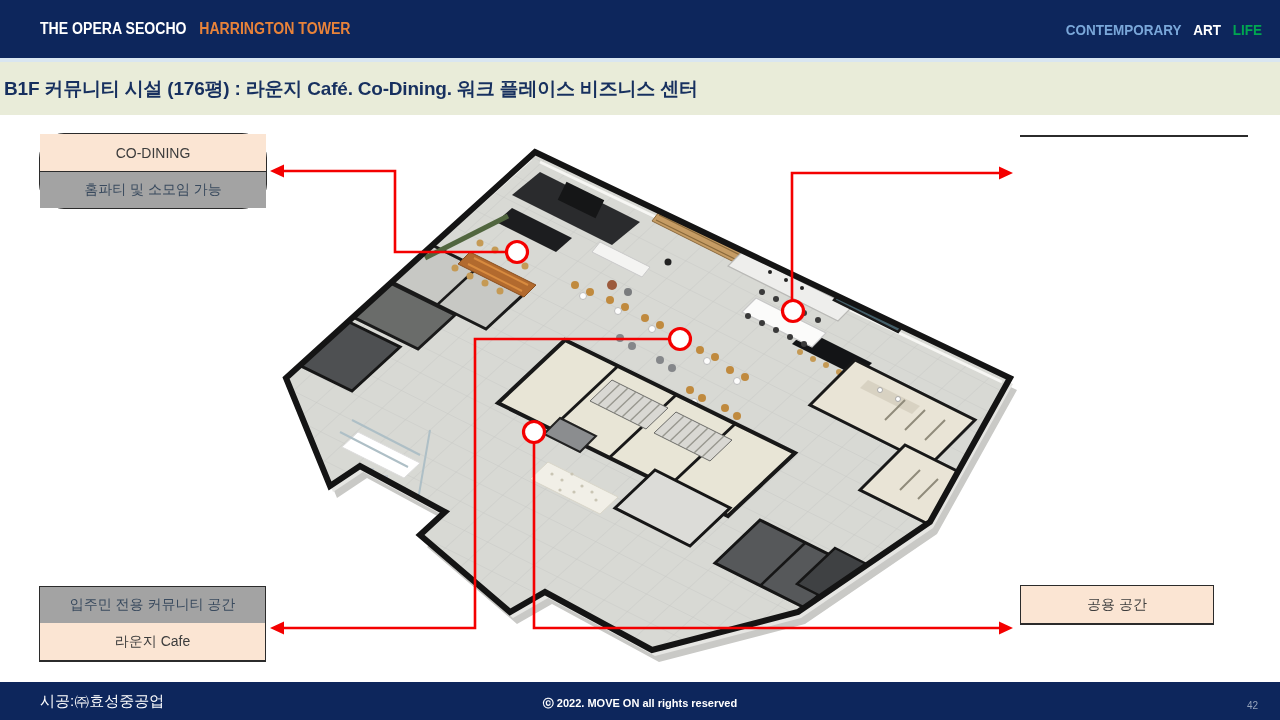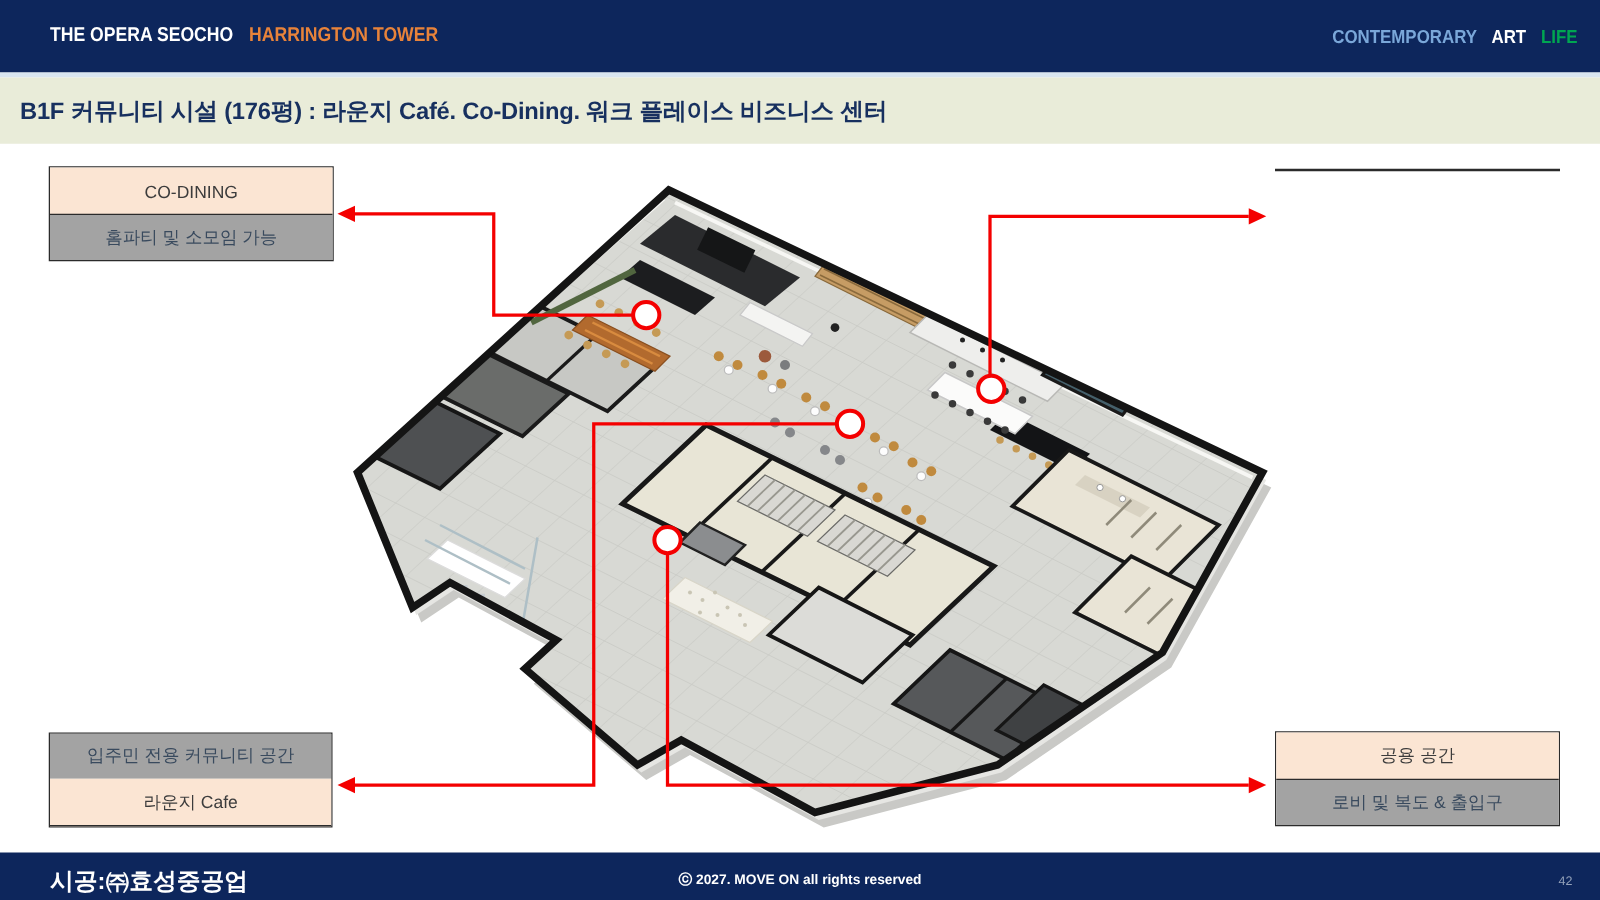--- a/index.html
+++ b/index.html
@@ -22,46 +22,46 @@
   .brand .primary{color:#ffffff;}
   .brand .secondary{color:#e8833a;margin-left:10px;}
   .tagline{display:inline-block;transform:scaleX(.9);transform-origin:right center;
     font-weight:bold;font-size:15px;white-space:nowrap;}
   .tagline .t1{color:#7aa7d9;}
   .tagline .t2{color:#ffffff;margin-left:9px;}
   .tagline .t3{color:#00a651;margin-left:9px;}
   
   .title-band{
     position:absolute;left:0;top:62px;width:1280px;height:53px;
-    background:#e9ecd9;display:flex;align-items:center;box-sizing:border-box;padding-left:16px;
+    background:#e9ecd9;display:flex;align-items:center;box-sizing:border-box;padding-left:4px;
   }
   .title-band h1{
     margin:0;font-size:19px;font-weight:bold;color:#17305f;letter-spacing:-0.2px;
   }
   
   .callout{
     position:absolute;box-sizing:border-box;border:1px solid #2b2b2b;z-index:5;
     background:#fff;
   }
   .callout .cell{
     box-sizing:border-box;display:flex;align-items:center;justify-content:center;
     font-size:14px;text-align:center;
   }
   .callout .head{background:#fbe5d3;color:#3c3c3c;border-bottom:1px solid #2b2b2b;height:38px;}
   .callout .body{background:#a3a3a3;color:#394a5e;height:36px;}
-  #box-co-dining {left:39px;top:133px;width:228px;}
+  #box-co-dining {left:39px;top:133px;width:228px;border-radius:25px;}
   #box-business  {left:1020px;top:135px;width:228px;}
   #box-lounge    {left:39px;top:586px;width:227px;}
-  #box-common    {left:1020px;top:585px;width:228px;}
+  #box-common    {left:1020px;top:585px;width:194px;}
   
   .footer-bar{
     position:absolute;left:0;top:682px;width:1280px;height:38px;background:#0d265c;
   }
   .footer-builder{
-    position:absolute;left:40px;top:692px;color:#ffffff;font-weight:bold;font-size:19px;
+    position:absolute;left:40px;top:692px;color:#ffffff;font-weight:normal;font-size:15px;
   }
   .footer-copy{
     position:absolute;left:0;top:696px;width:1280px;text-align:center;color:#ffffff;
     font-weight:bold;font-size:11px;
   }
   .footer-page{
     position:absolute;right:22px;top:700px;color:#94a2ba;font-size:10px;
   }
   
   #plan-svg{position:absolute;left:0;top:0;width:1280px;height:720px;z-index:1;}
@@ -322,19 +322,18 @@
   <div class="cell body">홈파티 및 소모임 가능</div>
 </div>
 <div class="callout" id="box-business">
 </div>
 <div class="callout" id="box-lounge">
   <div class="cell body">입주민 전용 커뮤니티 공간</div>
   <div class="cell head">라운지 Cafe</div>
 </div>
 <div class="callout" id="box-common">
   <div class="cell head">공용 공간</div>
-  <div class="cell body">로비 및 복도 &amp; 출입구</div>
 </div>
 
 <div class="footer-bar"></div>
 <div class="footer-builder">시공:㈜효성중공업</div>
-<div class="footer-copy">ⓒ 2027. MOVE ON all rights reserved</div>
+<div class="footer-copy">ⓒ 2022. MOVE ON all rights reserved</div>
 <div class="footer-page">42</div>
 
 </body></html>

